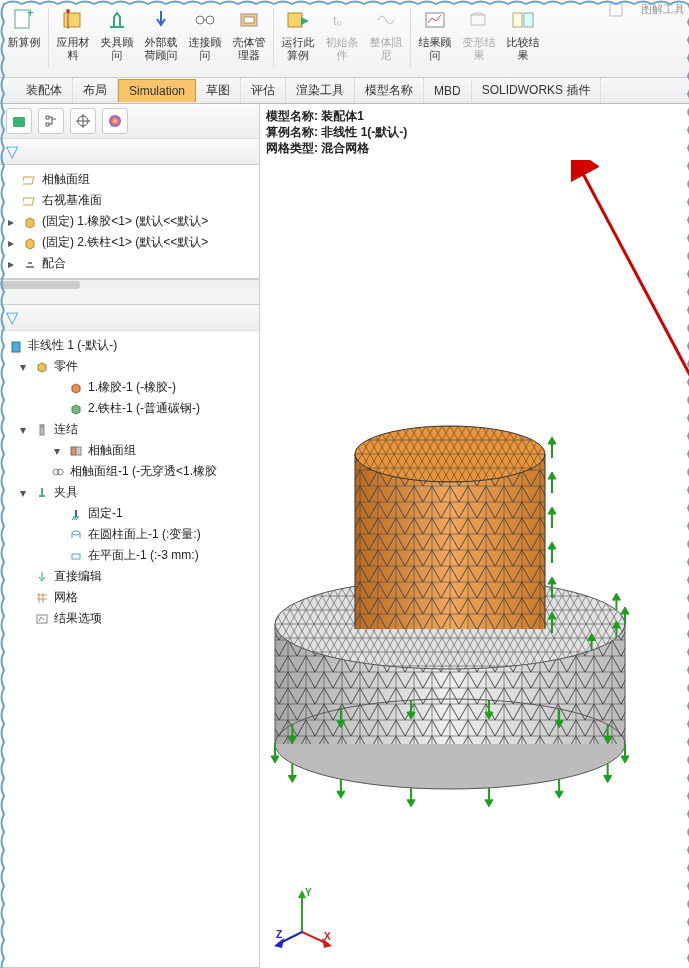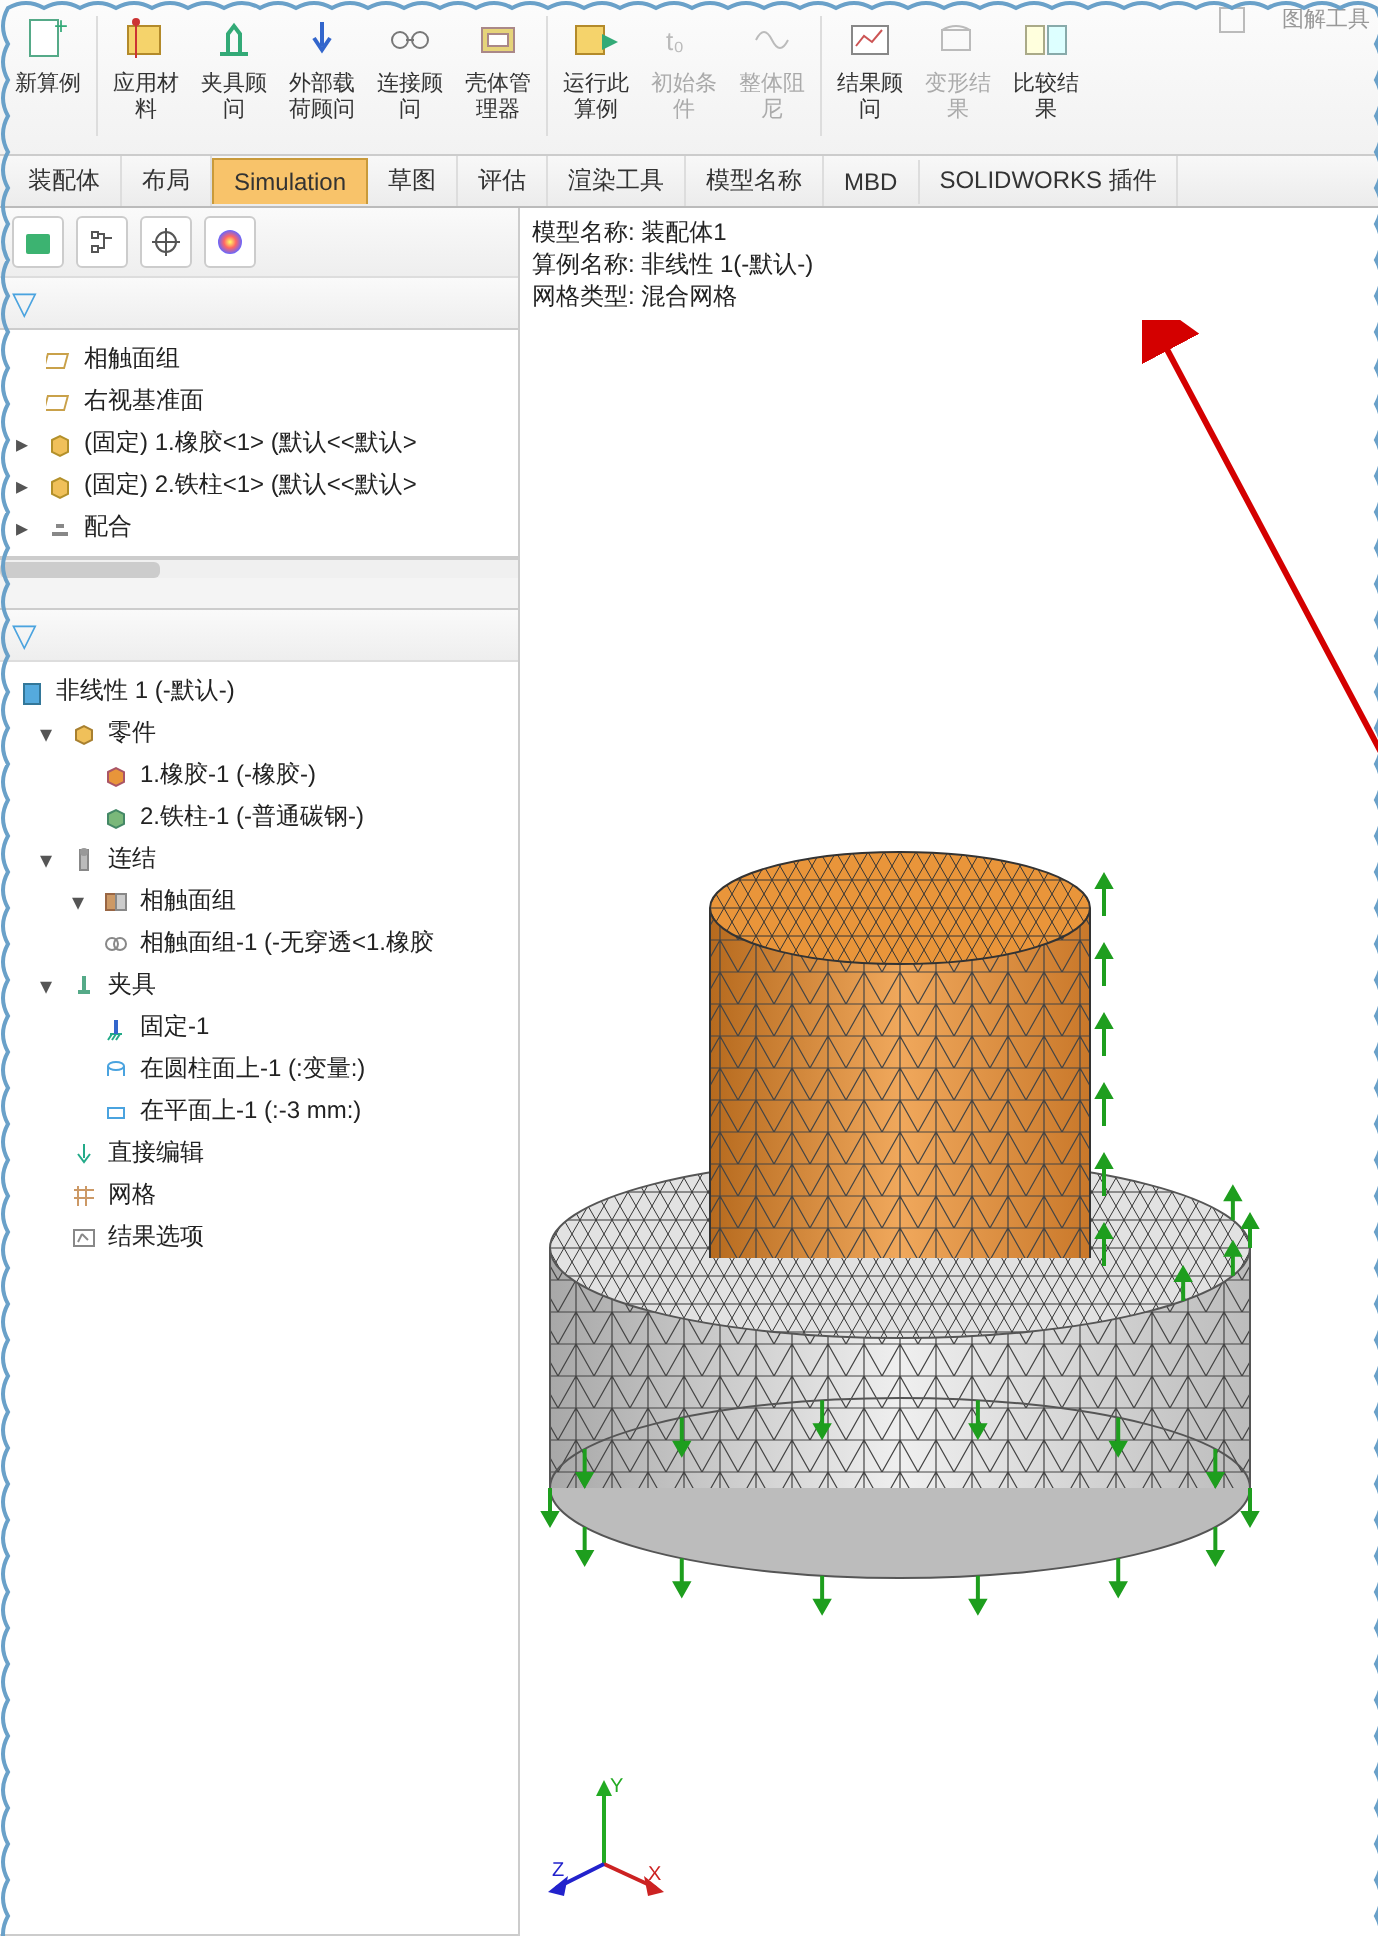--- a/index.html
+++ b/index.html
@@ -6,39 +6,39 @@
 body { width: 689px; height: 968px; background: #fff; position: relative; overflow: hidden; }
 
 
 .ribbon { display: flex; align-items: flex-start; padding: 4px 2px 2px 2px; border-bottom: 1px solid #ccc; background: linear-gradient(#fcfcfc,#f2f2f2); height: 78px; gap: 0; }
 .rbtn { display: flex; flex-direction: column; align-items: center; justify-content: flex-start; padding: 2px 4px; font-size: 11px; line-height: 13px; color: #333; text-align: center; min-width: 44px; cursor: pointer; white-space: nowrap; }
 .rbtn.dis { color: #aaa; }
 .rico { width: 28px; height: 28px; display: flex; align-items: center; justify-content: center; margin-bottom: 2px; }
 .sep { width: 1px; height: 60px; background: #ddd; margin: 4px 2px; }
 
 
-.tabs { display: flex; align-items: center; background: linear-gradient(#f8f8f8,#ececec); border-bottom: 1px solid #bbb; height: 26px; padding-left: 4px; font-size: 12px; }
+.tabs { display: flex; align-items: center; background: linear-gradient(#f8f8f8,#ececec); border-bottom: 1px solid #bbb; height: 26px; padding-left: 16px; font-size: 12px; }
 .tab { padding: 4px 10px; color: #333; cursor: pointer; border-right: 1px solid #ddd; }
 .tab.active { background: #f8c36a; border: 1px solid #c99a3a; border-bottom: none; font-weight: 500; }
 
 
 .main { display: flex; height: calc(100% - 104px); }
 .left { width: 260px; border-right: 1px solid #ccc; display: flex; flex-direction: column; overflow: hidden; }
-.right { flex: 1; position: relative; background: #fff; }
+.right { flex: 1; position: relative; background: #fff; font-weight: bold; }
 
 
 .ltool { display: flex; align-items: center; gap: 6px; padding: 4px 6px; border-bottom: 1px solid #ddd; background: linear-gradient(#fafafa,#eee); }
 .ltool .icn { width: 26px; height: 26px; border: 1px solid #ccc; border-radius: 3px; display: flex; align-items: center; justify-content: center; cursor: pointer; background: #fff; }
 
 
 .tree { font-size: 12px; color: #222; padding: 4px 0 4px 0; overflow-y: auto; border-bottom: 1px solid #ccc; }
 .tree:last-child { flex: 1; }
 .ti { display: flex; align-items: center; gap: 4px; padding: 2px 4px 2px 8px; white-space: nowrap; cursor: default; }
 .ti.l1 { padding-left: 20px; }
-.ti.l2 { padding-left: 36px; }
+.ti.l2 { padding-left: 36px; margin-left: 18px; }
 .ti.l3 { padding-left: 36px; }
 .caret { width: 10px; display: inline-block; color: #555; }
 .nicon { width: 16px; height: 16px; display: inline-flex; align-items: center; justify-content: center; }
 .scroll { height: 10px; background: #f0f0f0; border-top: 1px solid #ccc; position: relative; }
 .scroll::after { content: ""; position: absolute; left: 0; top: 1px; width: 80px; height: 8px; background: #ccc; border-radius: 3px; }
 
 
 .vinfo { position: absolute; top: 4px; left: 6px; font-size: 12px; line-height: 16px; color: #222; }
 
 

